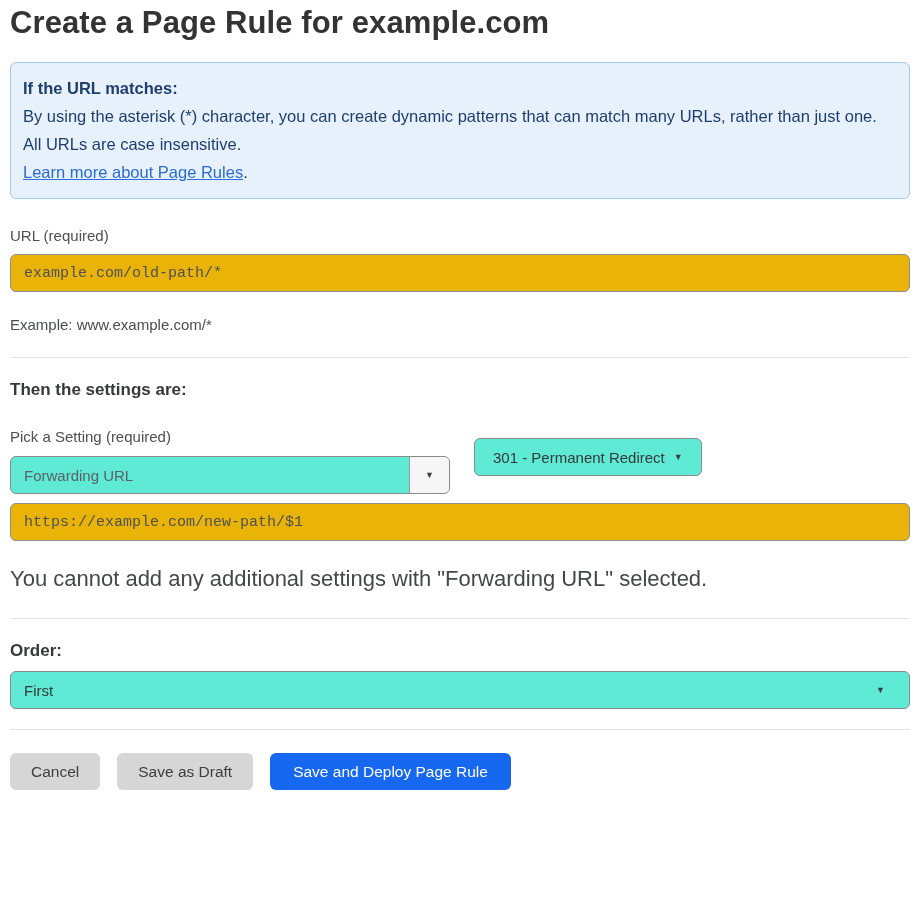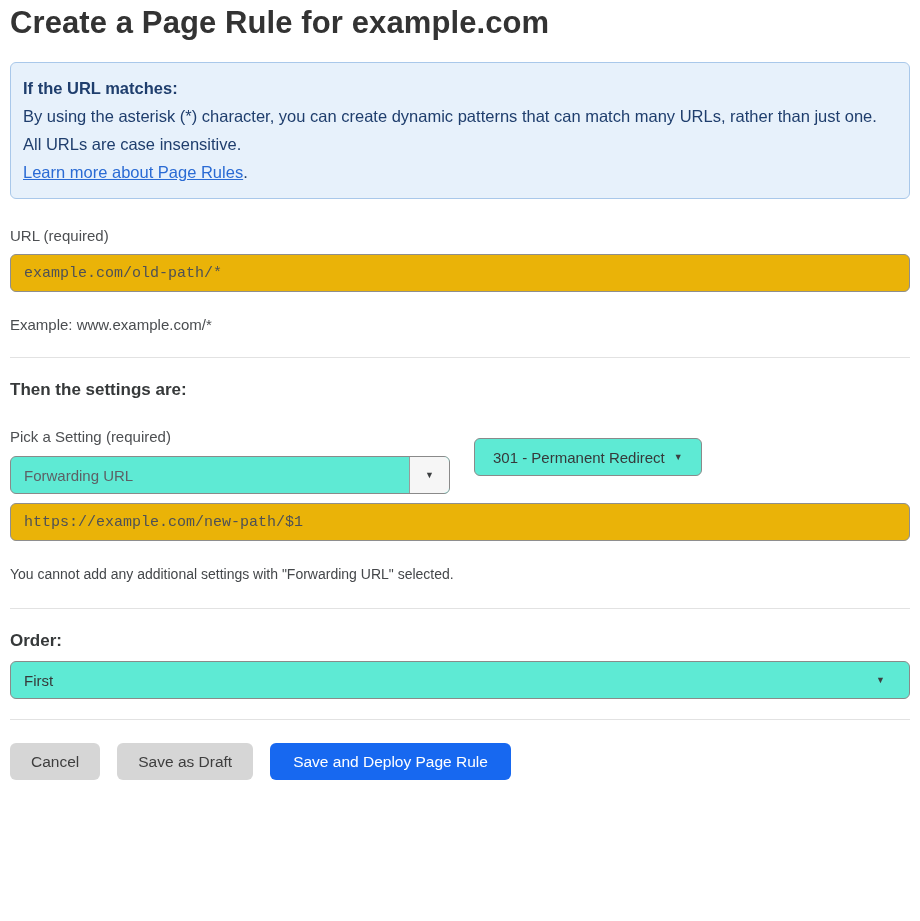--- a/index.html
+++ b/index.html
@@ -124,21 +124,21 @@
   }
   .combo-inline .combo-value { padding: 0; flex: 0 0 auto; }
   .combo-full {
     width: 100%;
     justify-content: flex-end;
     padding: 0 24px 0 0;
     gap: 27px;
   }
   .note-text {
     margin-top: 25px;
-    font-size: 14px;
+    font-size: 22px;
     color: #44474a;
   }
   .order-helper {
     margin-top: 7px;
     font-size: 16px;
     line-height: 26px;
     color: #4a4d50;
   }
   
   .actions {

